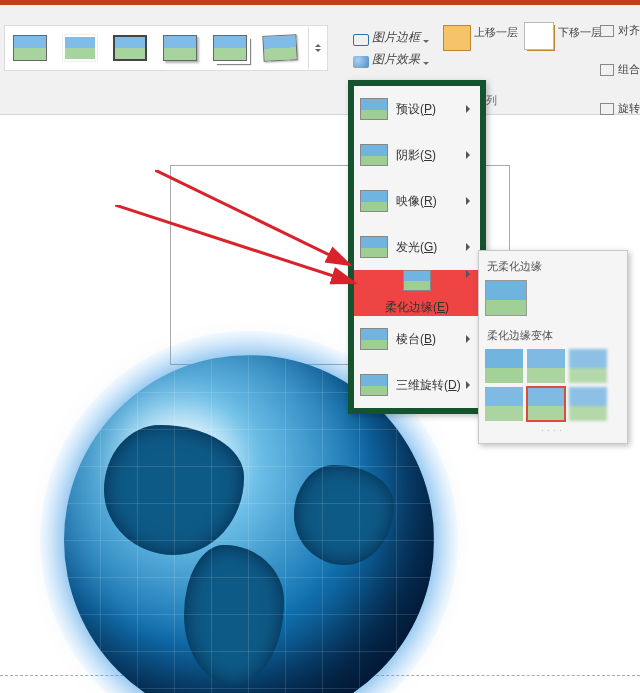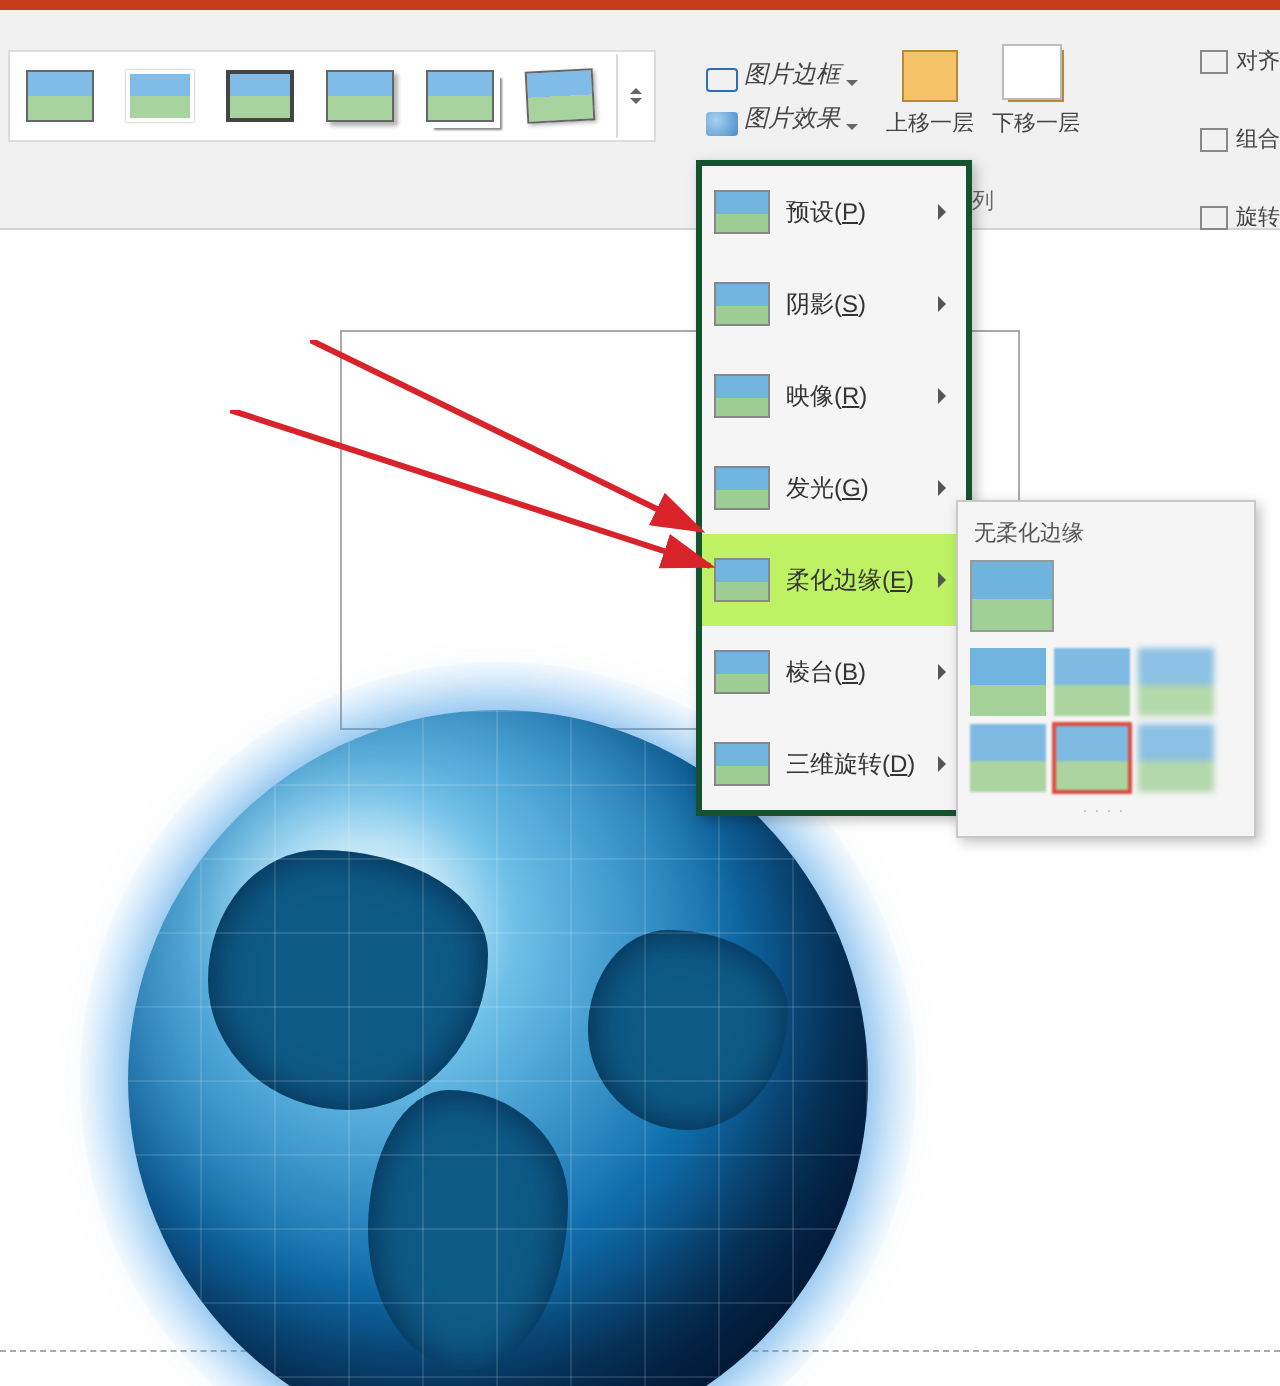--- a/index.html
+++ b/index.html
@@ -23,21 +23,21 @@
 .gallery-more .down { border-top-color:#666; }
 
 .ribbon-dropdowns { position: absolute; left: 350px; top: 19px; width: 85px; }
 .rd-row { height: 22px; display: flex; align-items: flex-end; gap: 3px; padding-left: 3px; font-size: 12px; color: #444; font-style: italic; }
 .rd-row .rdicon { width: 16px; height: 12px; }
 .rdicon.border { border:1px solid #2e6db5; border-radius:2px; }
 .rdicon.effect { background: radial-gradient(circle at 5px 4px,#a8d2f0,#4a8cc9); border-radius:2px; }
 .rd-row .caret { width:0;height:0;border:3px solid transparent;border-top-color:#666; margin-top:3px; }
 
 .arrange-group { position:absolute; left:440px; top:18px; display:flex; gap:3px; }
-.big-btn { display:flex; flex-direction:column; align-items:center; font-size:11px; color:#444; gap:3px; padding:2px 3px; }
+.big-btn { display:flex; flex-direction:row; font-size:11px; color:#444; gap:3px; padding:2px 3px; }
 .big-icon { width:28px; height:26px; background:#f5c36a; border:1px solid #bb8930; position:relative; }
 .big-icon.behind::after { content:""; position:absolute; left:-4px; top:-4px; width:28px; height:26px; background:#fff; border:1px solid #bbb; }
 .big-icon.front::before { content:""; position:absolute; left:-5px; top:-5px; width:28px; height:26px; background:#fff; border:1px solid #bbb; z-index:-1; }
 .big-icon.select { background:none; border:1px dashed #777; }
 .big-icon.select::after { content:""; position:absolute; inset:3px; border:1px dashed #aaa; }
 .section-label { position:absolute; left:475px; top:88px; font-size:11px; color:#666; }
 
 .right-stack { position:absolute; left:600px; top:18px; font-size:11px; color:#444; display:flex; flex-direction:column; gap:24px; }
 .right-stack .r-row { display:flex; align-items:center; gap:4px; }
 .mini-icon { width:14px; height:12px; border:1px solid #888; }
@@ -57,23 +57,23 @@
 .globe .c2 { left:120px; top:190px; width:100px; height:140px; }
 .globe .c3 { left:230px; top:110px; width:100px; height:100px; }
 .globe .mesh { position:absolute; inset:0; border-radius:50%;
   background:
    repeating-linear-gradient(0deg, transparent 0 36px, rgba(255,255,255,.12) 36px 37px),
    repeating-linear-gradient(90deg, transparent 0 36px, rgba(255,255,255,.12) 36px 37px);
   mix-blend-mode:screen; }
 .glow { position:absolute; left:40px; top:216px; width:418px; height:418px; border-radius:50%;
   background:radial-gradient(circle, rgba(80,180,255,.4) 60%, transparent 72%); pointer-events:none; }
 
-.menu { position:absolute; left:348px; top:80px; width:138px; background:#f5f5f5; border:3px solid #14532d; box-shadow:2px 2px 6px rgba(0,0,0,.25); }
+.menu { position:absolute; left:348px; top:80px; width:138px; background:#f5f5f5; border:6px solid #14532d; box-shadow:2px 2px 6px rgba(0,0,0,.25); }
 .menu-item { height:46px; display:flex; align-items:center; padding:0 6px; gap:8px; font-size:12px; color:#333; position:relative; }
-.menu-item.hl { background:#bef264; }
+.menu-item.hl { background:#ef4444;flex-direction:column; }
 .menu-item .mi-thumb { width:28px; height:22px; background:linear-gradient(to bottom,#72b4e0 55%,#9fce95 55%); border:1px solid #888; }
 .menu-item .chev { position:absolute; right:6px; width:0; height:0; border:4px solid transparent; border-left-color:#555; }
 .menu-item u { text-decoration:underline; }
 
 .submenu { position:absolute; left:478px; top:250px; width:150px; background:#f5f5f5; border:1px solid #c8c8c8; box-shadow:2px 2px 6px rgba(0,0,0,.25); padding:4px 6px 8px; }
 .sub-header { font-size:11px; color:#555; padding:4px 2px 6px; }
 .sub-big-thumb { width:42px; height:36px; background:linear-gradient(to bottom,#6fb3df 55%,#a1d097 55%); border:1px solid #999; margin-bottom:8px; }
 .variants { display:grid; grid-template-columns:repeat(3,38px); gap:4px; }
 .variants .v { width:38px; height:34px; background:linear-gradient(to bottom,#72b4e0 55%,#a3d197 55%); }
 .variants .v.soft1 { filter:blur(.4px); opacity:.9; }
@@ -204,20 +204,21 @@
   <div class="menu-item">
     <div class="mi-thumb"></div>
     <span><span>三维旋转(</span><u>D</u><span>)</span></span>
     <span class="chev"></span>
   </div>
 </div>
 
 <div class="submenu">
   <div class="sub-header">无柔化边缘</div>
   <div class="sub-big-thumb"></div>
+  <div class="sub-header">柔化边缘变体</div>
   <div class="variants">
     <div class="v"></div>
     <div class="v soft1"></div>
     <div class="v soft2"></div>
     <div class="v soft1"></div>
     <div class="v soft1 sel"></div>
     <div class="v soft2"></div>
   </div>
   <div class="dots">····</div>
 </div>

